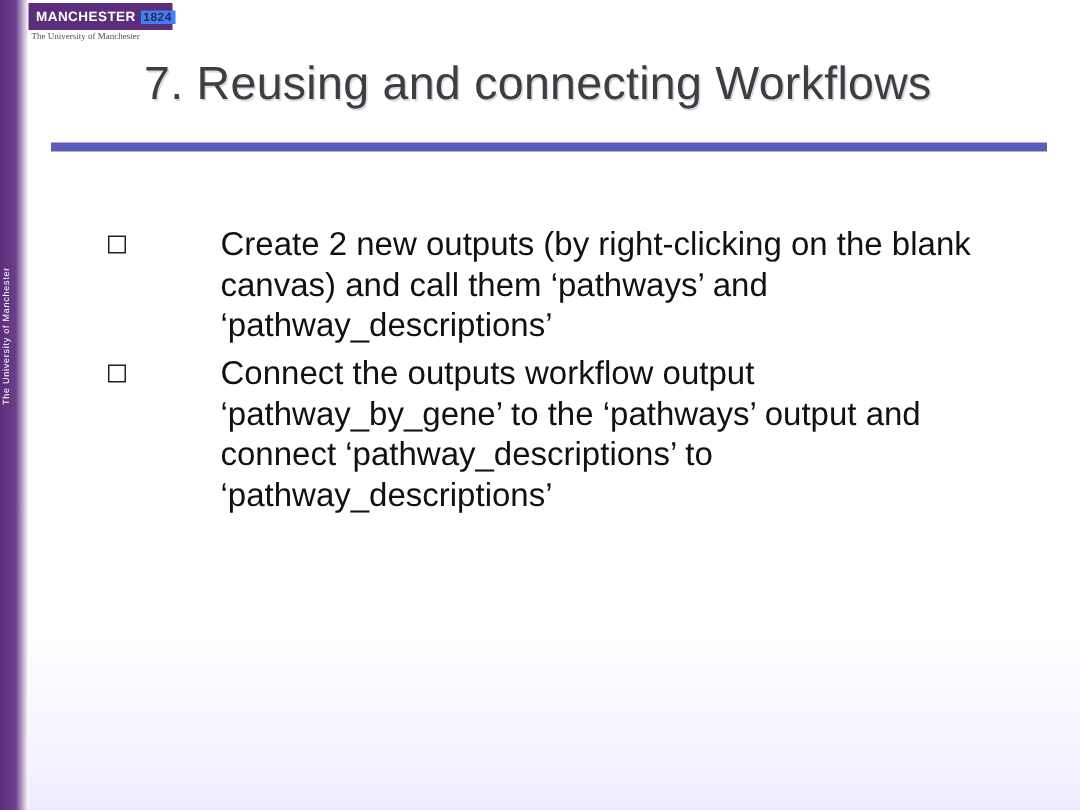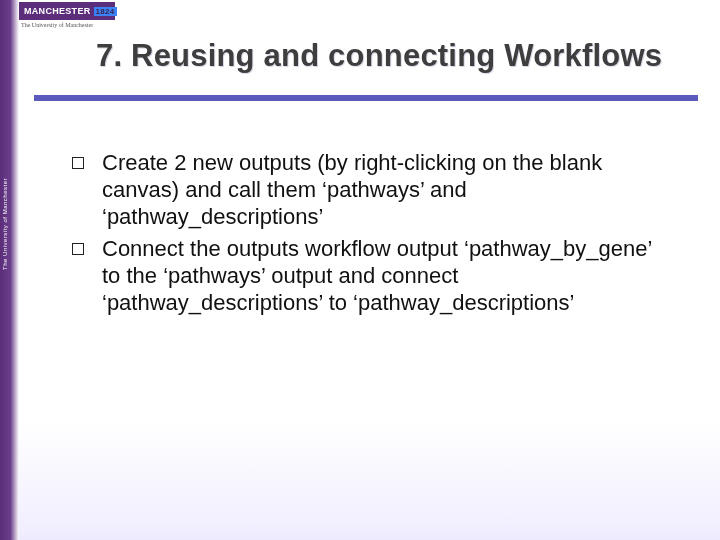--- a/index.html
+++ b/index.html
@@ -68,21 +68,21 @@
     padding: 2px 0 0 2px;
     font-family: Georgia, 'Times New Roman', serif;
   }
   
   .title {
     position: absolute;
     left: 96px;
     top: 38px;
     width: 600px;
     font-size: 31px;
-    font-weight: bold;
+    font-weight: normal;
     color: #3e3e3e;
     text-shadow: 1px 1px 0 #d8d8e8;
     font-family: Arial, Helvetica, sans-serif;
     letter-spacing: 0.2px;
   }
   
   .separator {
     position: absolute;
     left: 34px;
     right: 22px;
@@ -97,20 +97,21 @@
     top: 150px;
     width: 585px;
     font-size: 22px;
     color: #111;
     line-height: 1.22;
   }
   .bullet-item {
     display: flex;
     align-items: flex-start;
     margin-bottom: 6px;
+    gap: 45px;
   }
   .bullet-marker {
     flex: 0 0 auto;
     width: 12px;
     height: 12px;
     border: 1.5px solid #222;
     margin-top: 7px;
     margin-right: 18px;
     box-sizing: border-box;
   }

